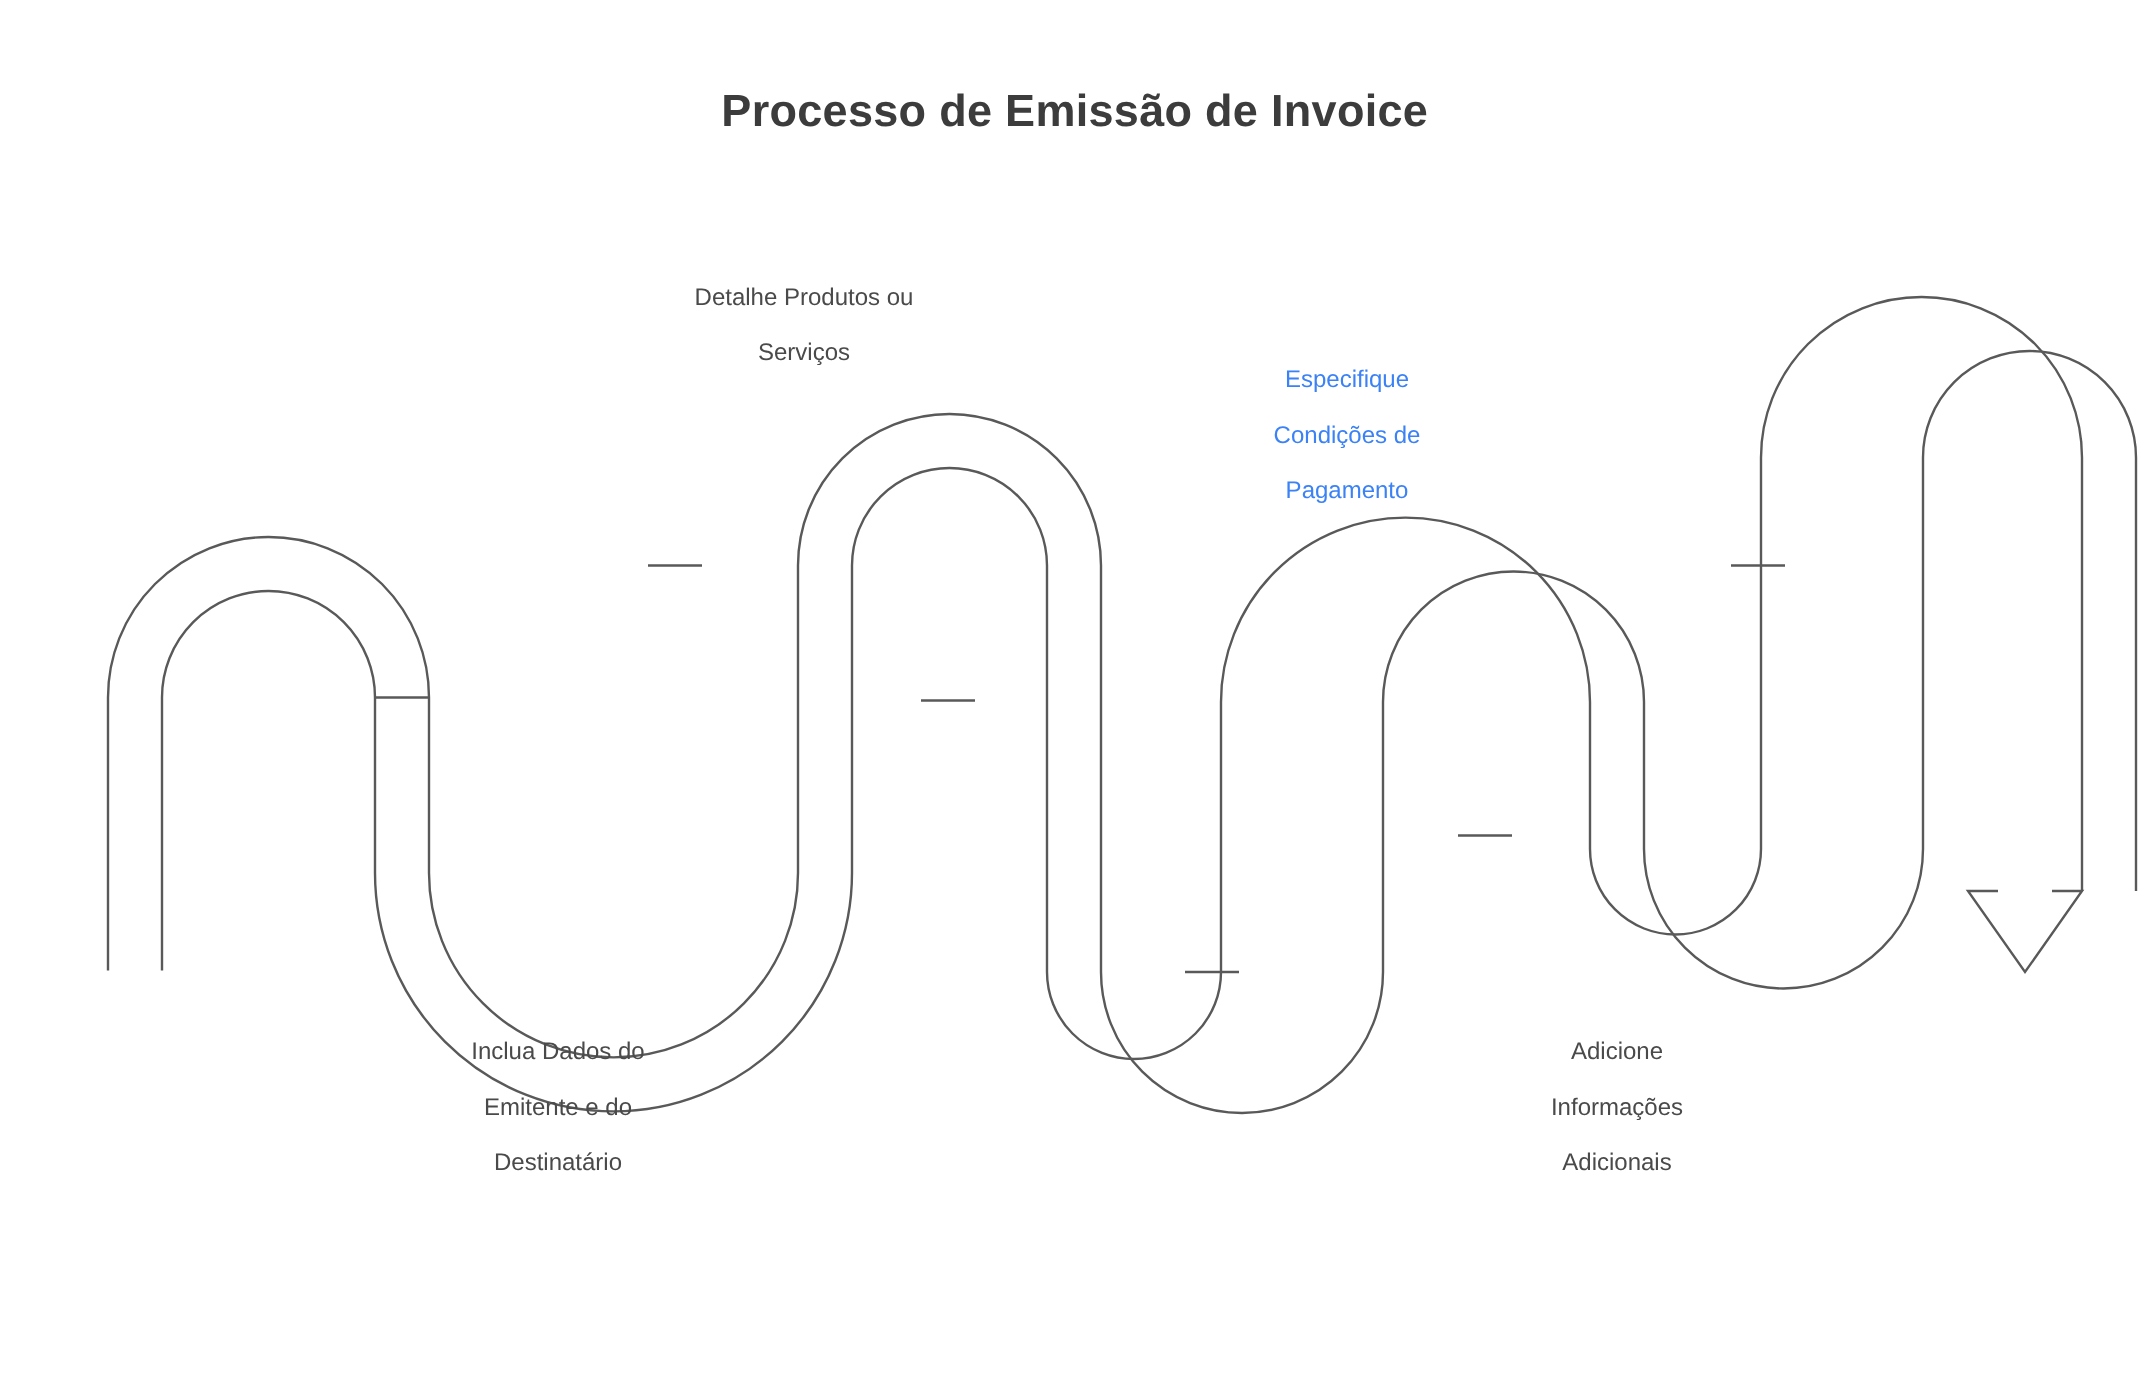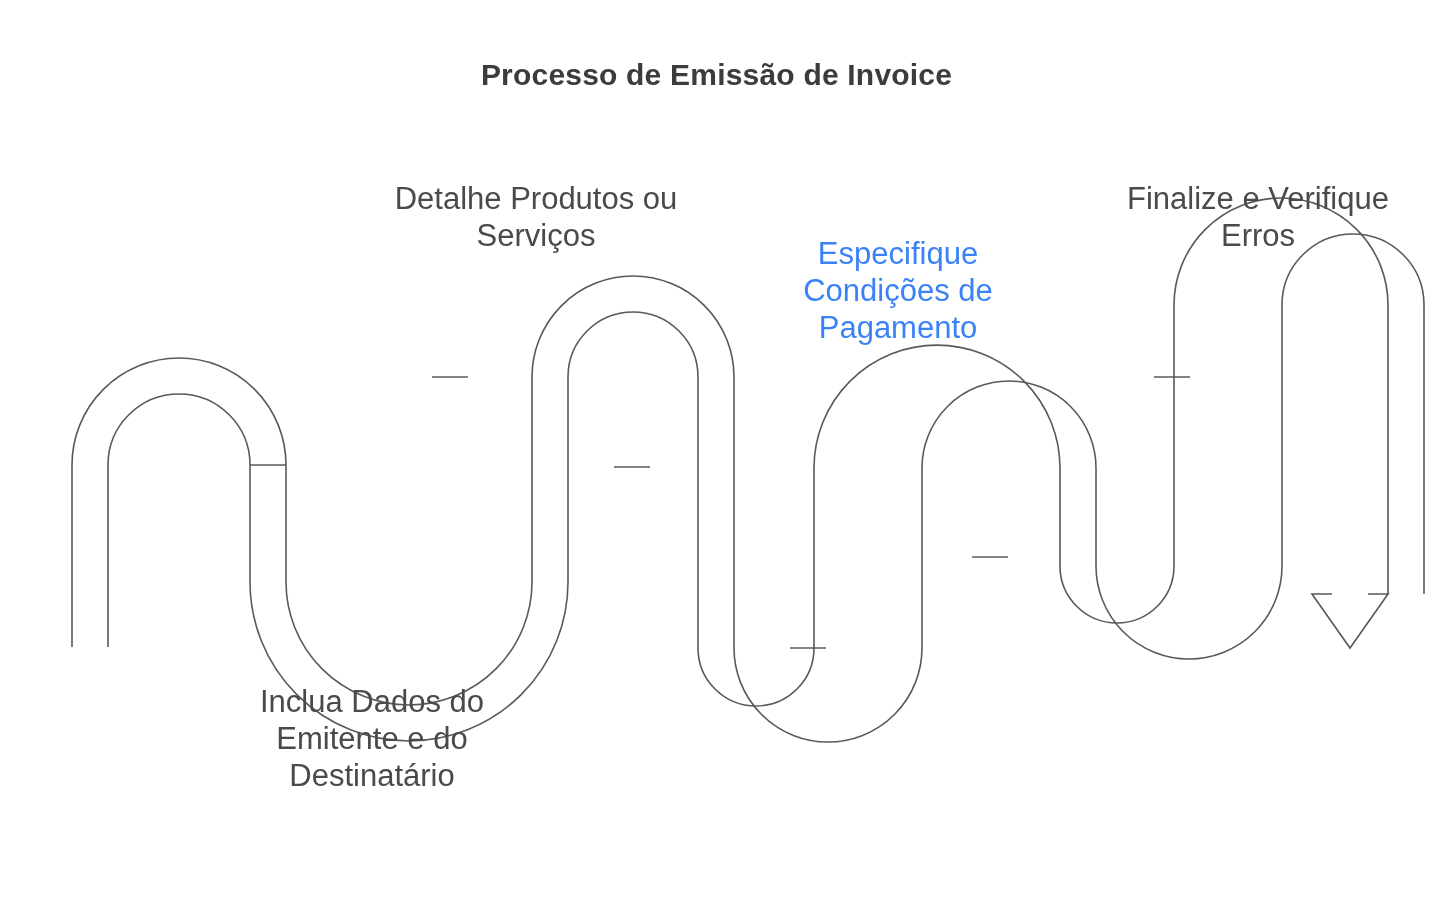--- a/index.html
+++ b/index.html
@@ -33,21 +33,21 @@
   }
   #flow-svg {
     position: absolute;
     left: 0;
     top: 0;
     width: 1433px;
     height: 920px;
   }
   .step-label {
     position: absolute;
-    font-size: 31px;
+    font-size: 16px;
     line-height: 37px;
     color: #4a4a4a;
     text-align: center;
     white-space: pre-line;
   }
 </style>
 </head>
 <body>
 
 <div id="canvas" style="background: rgb(255, 255, 255);">
@@ -139,17 +139,18 @@
 Destinatário</div>
 
   <div class="step-label" style="left: 386px; top: 180px; width: 300px; color: rgb(74, 74, 74);">Detalhe Produtos ou
 Serviços</div>
 
 
   <div class="step-label" style="left: 788px; top: 235px; width: 220px; color: #3b82f6;">Especifique
 Condições de
 Pagamento</div>
 
+  <div class="step-label" style="left: 968px; top: 683px; width: 220px; color: rgb(74, 74, 74);">Adicione
+Informações
+Adicionais</div>
 
-  <div class="step-label" style="left: 1108px; top: 180px; width: 300px; color: rgb(74, 74, 74);">Finalize e Verifique
-Erros</div>
 
 </div>
 
 </body></html>

